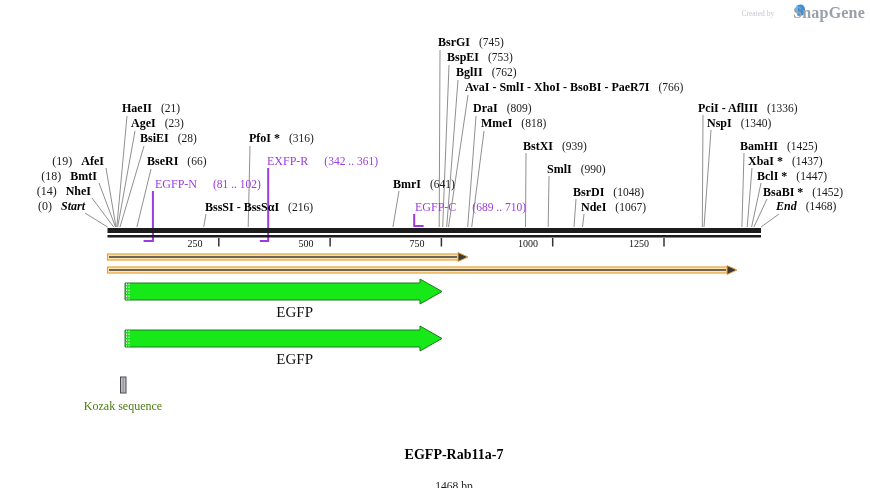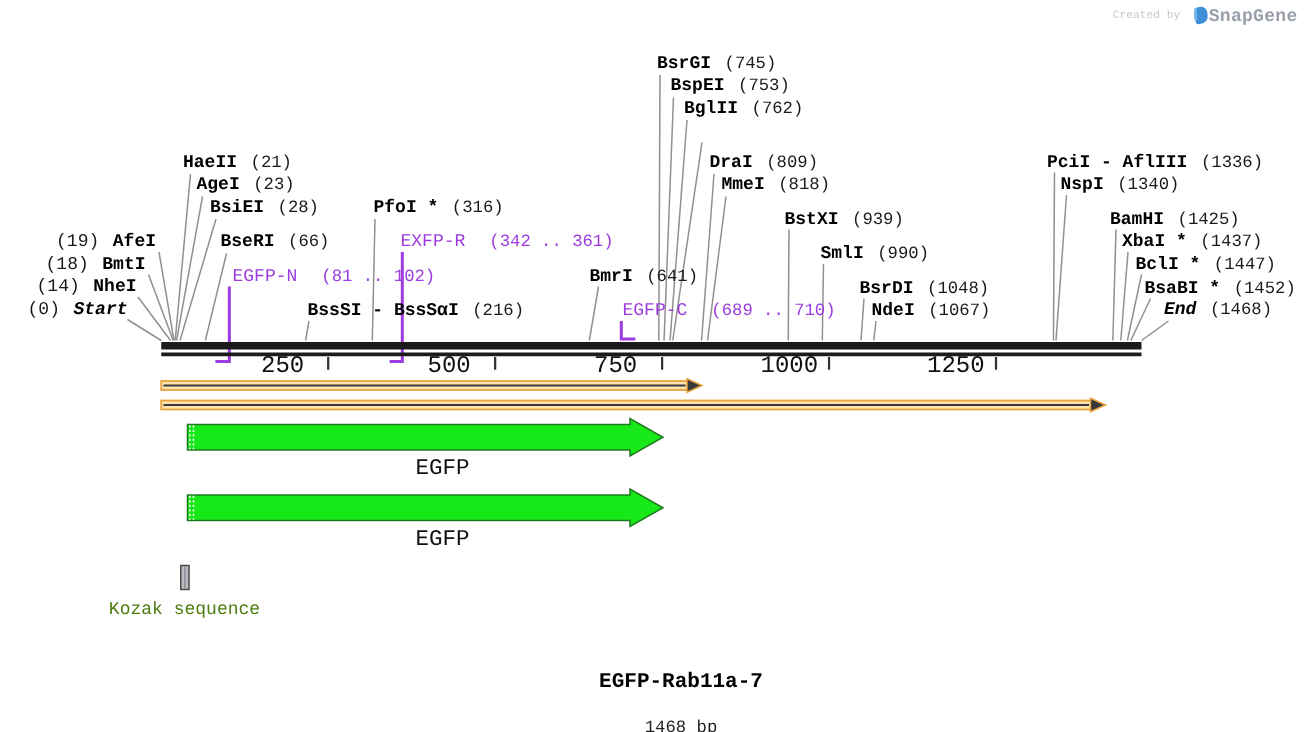--- a/index.html
+++ b/index.html
@@ -1,40 +1,40 @@
 <!DOCTYPE html>
 <html><head>
 <meta charset="utf-8">
 <style>
   html,body{margin:0;padding:0;background:#fff;}
   #canvas{
     position:relative;width:870px;height:488px;background:#ffffff;overflow:hidden;
-    font-family:Liberation Mono, monospace;
+    font-family:Liberation Serif, serif;
   }
   svg{position:absolute;left:0;top:0;}
   .lbl{
     position:absolute;white-space:nowrap;font-size:12px;line-height:13px;color:#000;
   }
   .lbl .nm{font-weight:bold;color:#000;}
   .lbl .pos{font-weight:normal;color:#1a1a1a;margin-left:9px;font-size:11.5px;}
   .lbl .pre{font-weight:normal;color:#1a1a1a;margin-right:9px;font-size:12px;}
   .lbl.se .nm{font-style:italic;margin-top:22px;}
   .primer{position:absolute;white-space:nowrap;font-size:12px;line-height:13px;color:#9b3be0;}
   .primer .rng{margin-left:16px;font-size:11.5px;}
   .tick-num{
-    position:absolute;width:42px;text-align:left;font-size:16px;color:#111;line-height:12px;
+    position:absolute;width:42px;text-align:center;font-size:10px;color:#111;line-height:12px;
   }
   .feat-lbl{position:absolute;width:60px;text-align:right;font-size:15px;color:#111;line-height:13px;}
   .kozak-lbl{position:absolute;width:160px;text-align:center;font-size:12px;color:#4d7c0f;line-height:13px;}
   .title-wrap{position:absolute;left:0;top:447px;width:870px;text-align:center;padding-left:19px;}
   .title-main{font-size:14px;font-weight:bold;color:#000;line-height:16px;}
   .title-sub{font-size:11.5px;color:#222;line-height:14px;margin-top:16px;}
   .credit{position:absolute;top:4px;right:5px;display:flex;align-items:center;gap:4px;}
   .credit .by{font-size:7.5px;color:#c3c7cf;}
-  .credit .brand{font-size:12px;color:#9aa0a9;font-weight:bold;letter-spacing:.2px;}
+  .credit .brand{font-size:16px;color:#9aa0a9;font-weight:bold;letter-spacing:.2px;}
 </style>
 </head>
 <body>
 
 <div id="canvas">
 
   <svg width="870" height="488" viewBox="0 0 870 488">
 
     <g stroke="#909090" stroke-width="1">
       <line x1="440" y1="50" x2="439.2" y2="227"></line>
@@ -121,20 +121,21 @@
 
   <div class="credit">
     <span class="by">Created by</span>
     <span style="width:11px"></span>
     <span class="brand">SnapGene</span>
   </div>
 
   <div class="lbl" style="left:438px;top:36px"><span class="nm">BsrGI</span><span class="pos">(745)</span></div>
   <div class="lbl" style="left:447px;top:51px"><span class="nm">BspEI</span><span class="pos">(753)</span></div>
   <div class="lbl" style="left:456px;top:66px"><span class="nm">BglII</span><span class="pos">(762)</span></div>
+  <div class="lbl" style="left:465px;top:81px"><span class="nm">AvaI - SmlI - XhoI - BsoBI - PaeR7I</span><span class="pos">(766)</span></div>
   <div class="lbl" style="left:473px;top:102px"><span class="nm">DraI</span><span class="pos">(809)</span></div>
   <div class="lbl" style="left:481px;top:117px"><span class="nm">MmeI</span><span class="pos">(818)</span></div>
 
   <div class="lbl" style="left:122px;top:102px"><span class="nm">HaeII</span><span class="pos">(21)</span></div>
   <div class="lbl" style="left:131px;top:117px"><span class="nm">AgeI</span><span class="pos">(23)</span></div>
   <div class="lbl" style="left:140px;top:132px"><span class="nm">BsiEI</span><span class="pos">(28)</span></div>
   <div class="lbl" style="left:147px;top:155px"><span class="nm">BseRI</span><span class="pos">(66)</span></div>
 
   <div class="lbl" style="right:766px;top:155px"><span class="pre">(19)</span><span class="nm">AfeI</span></div>
   <div class="lbl" style="right:773px;top:170px"><span class="pre">(18)</span><span class="nm">BmtI</span></div>

